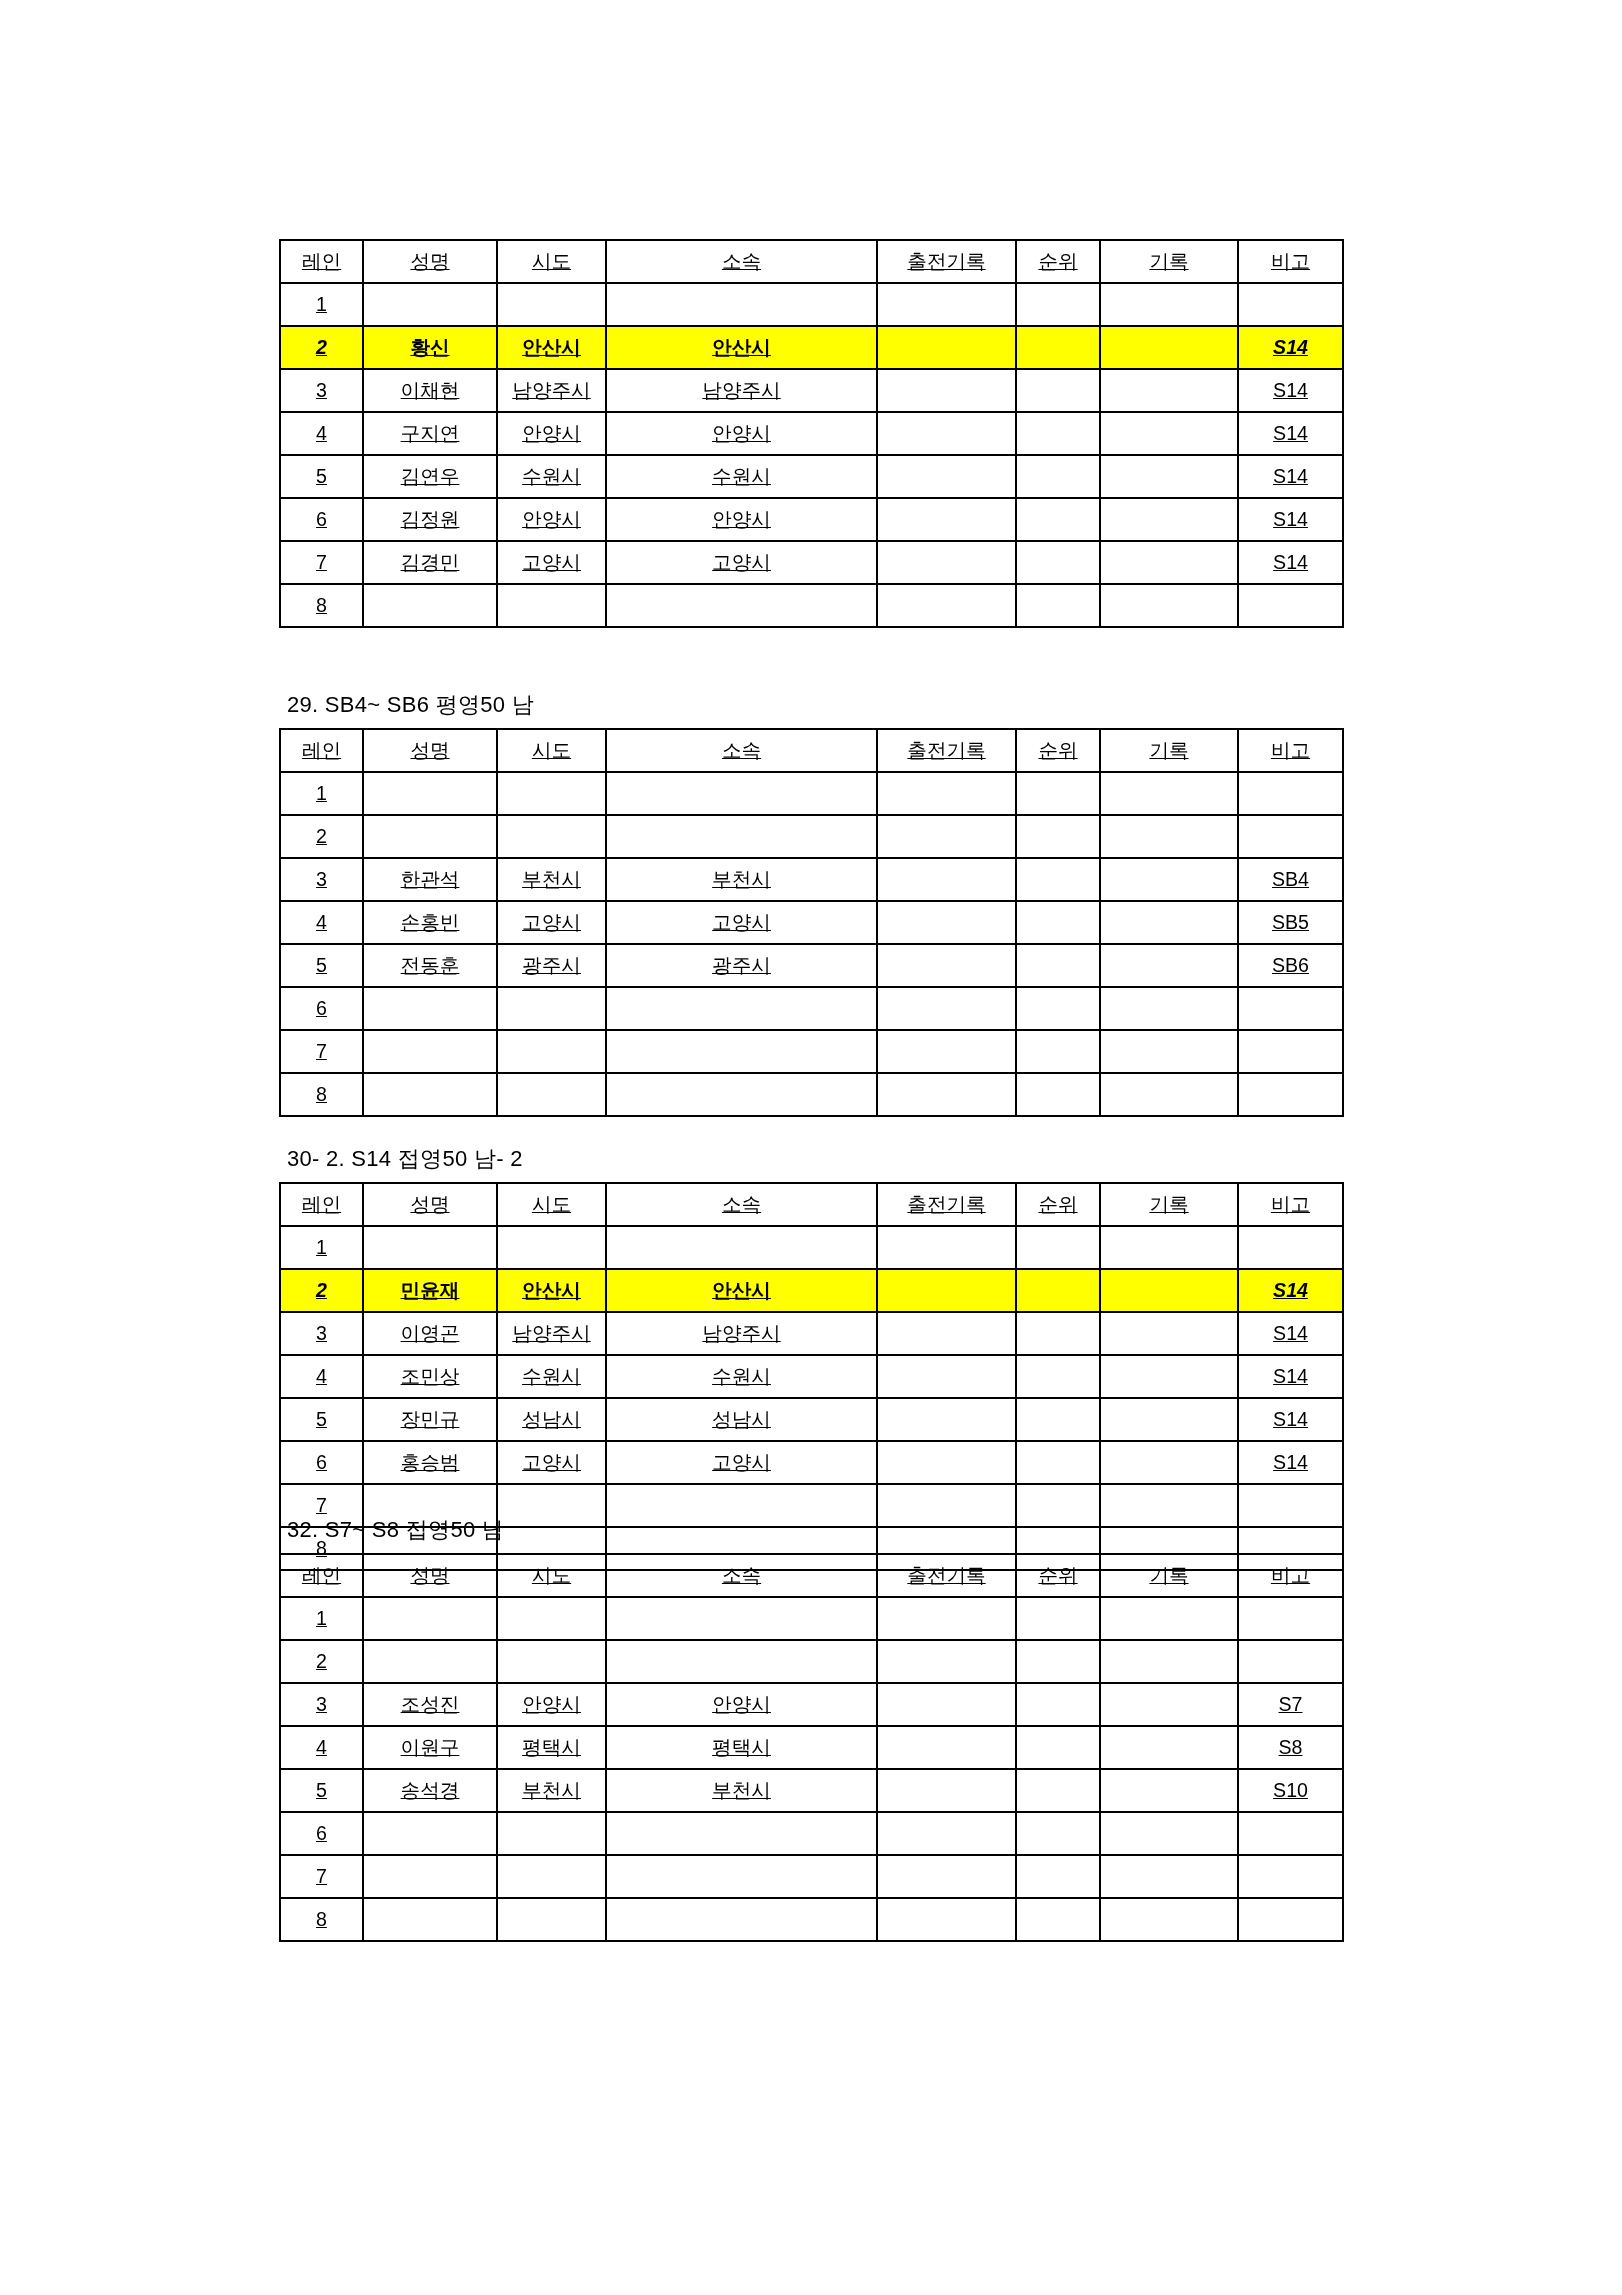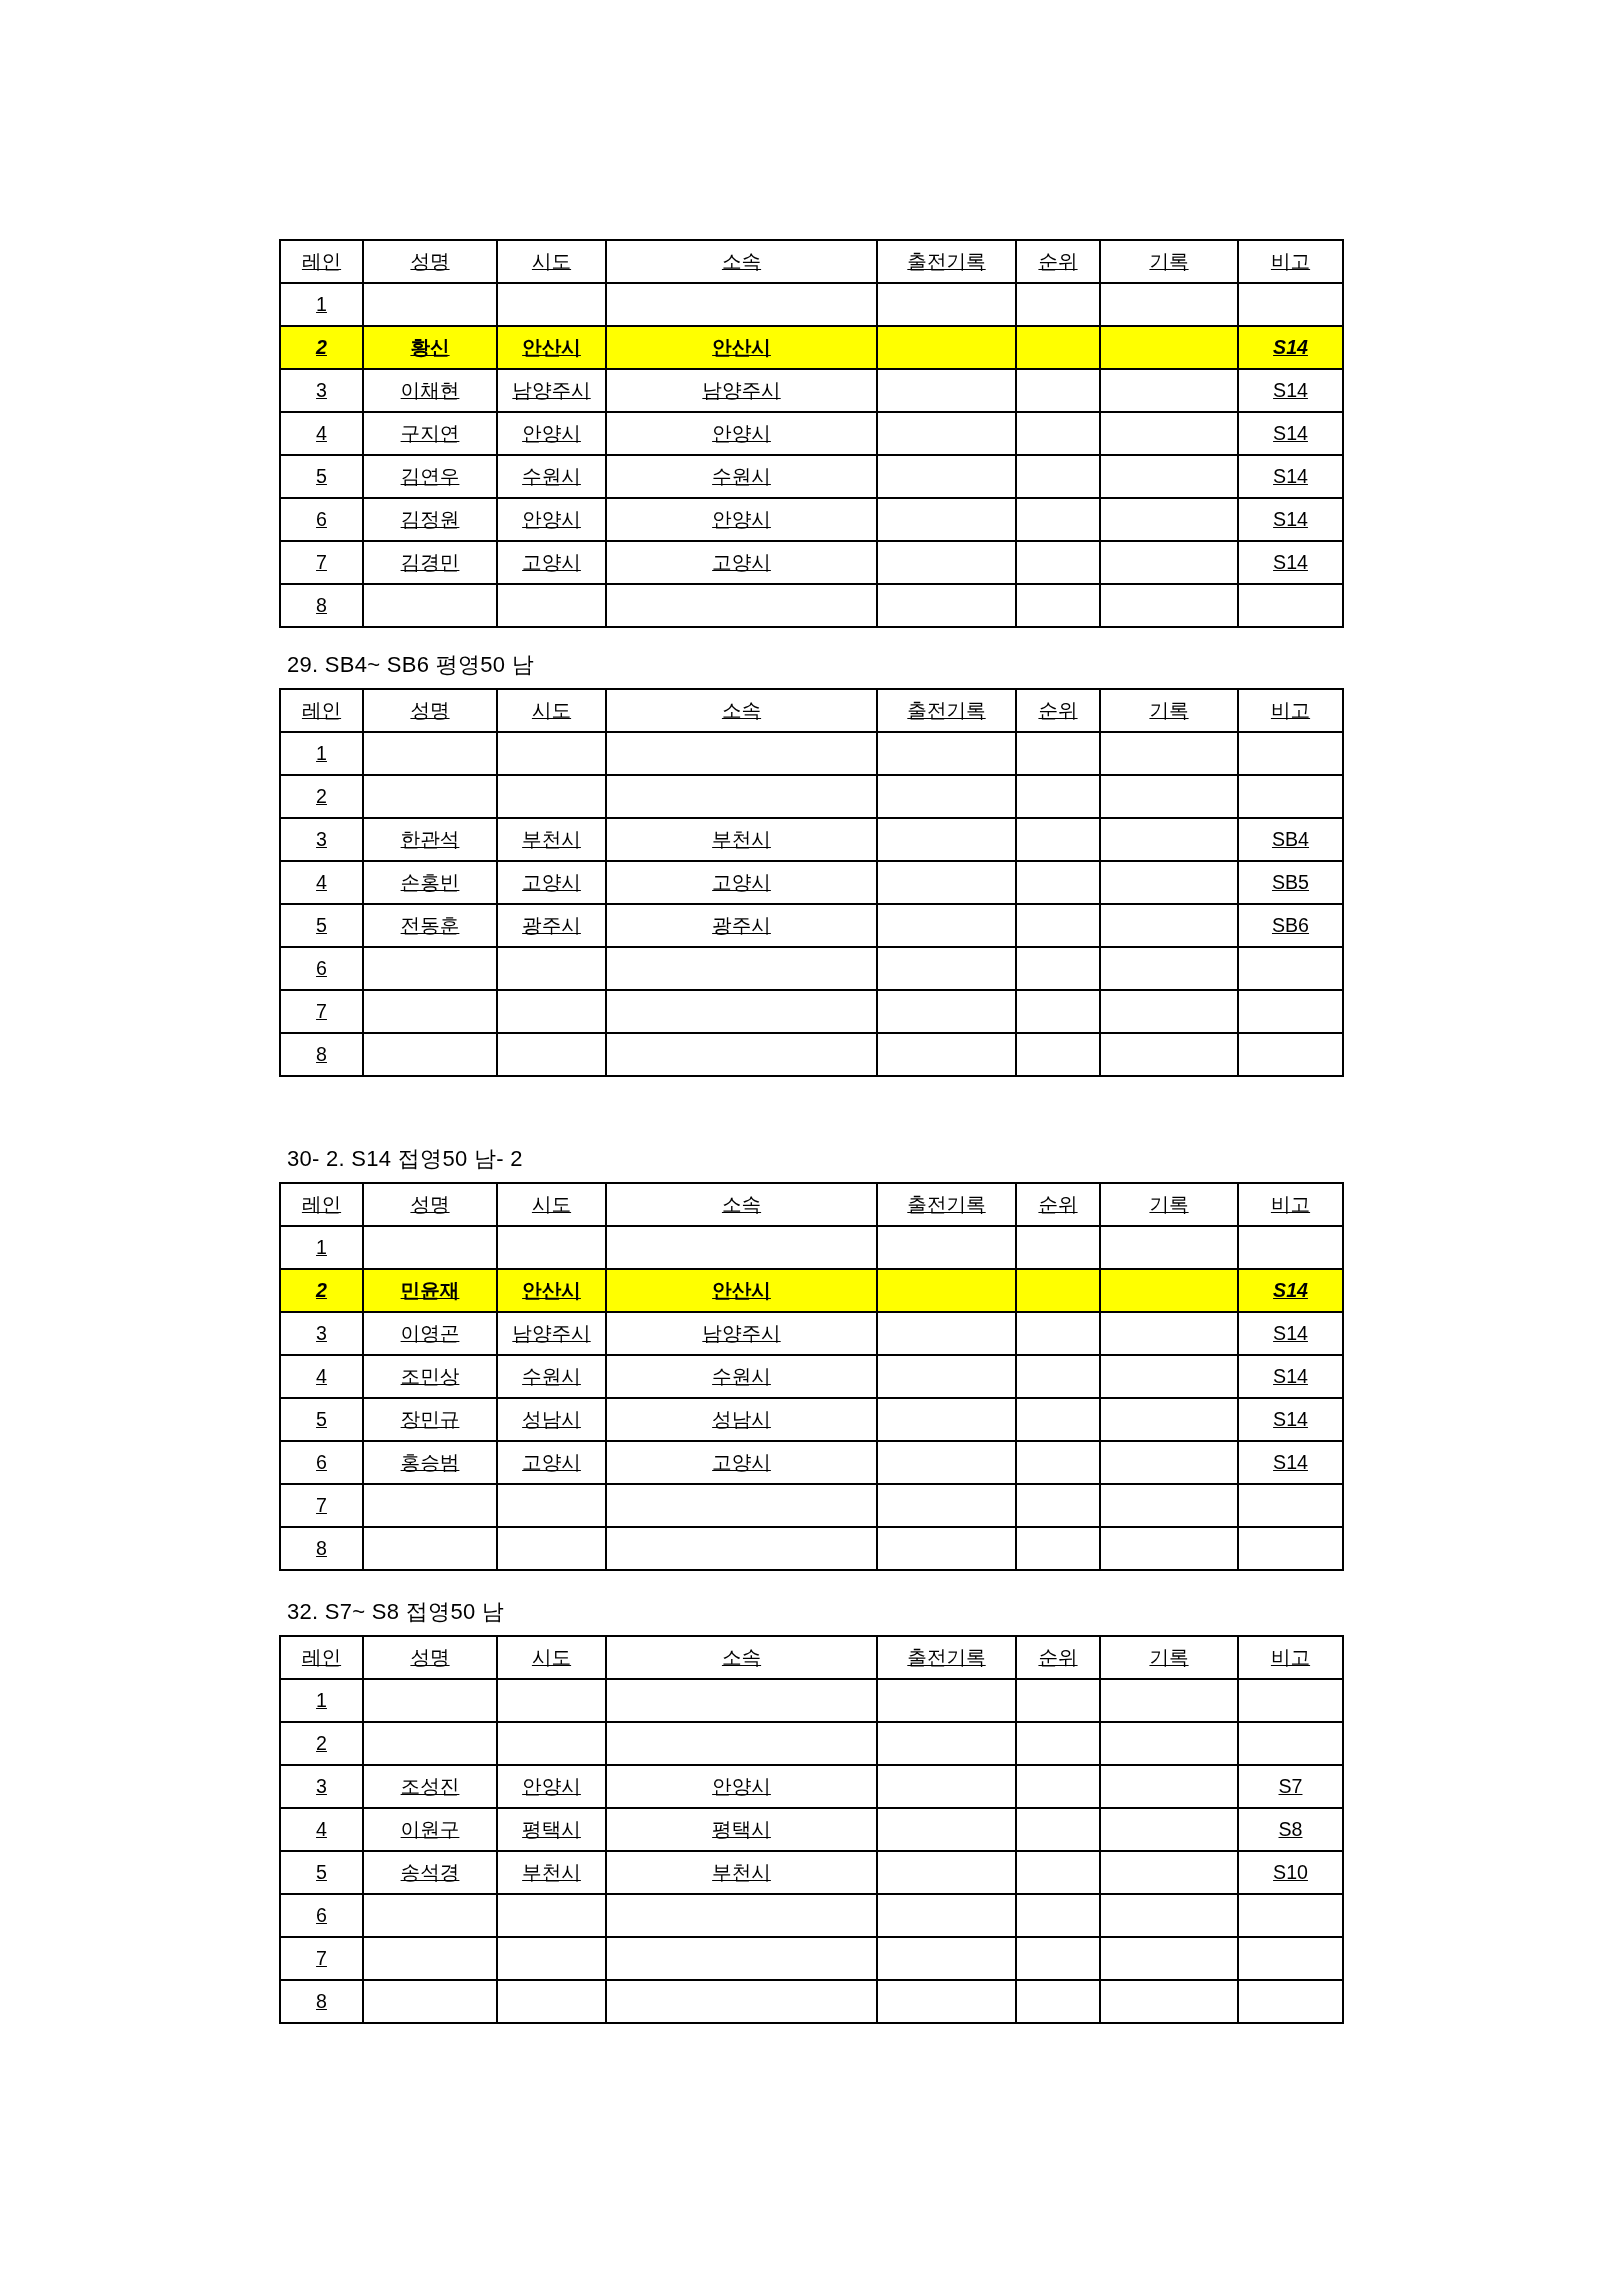--- a/index.html
+++ b/index.html
@@ -149,21 +149,21 @@
           <td class="cell-sido"></td>
           <td class="cell-team"></td>
           <td class="cell-entry-record"></td>
           <td class="cell-rank"></td>
           <td class="cell-record"></td>
           <td class="cell-note"></td>
         </tr>
       </tbody>
     </table>
   </div>
-<div class="section" style="top: 652px;">
+<div class="section" style="top: 692px;">
     <div class="table-title">29. SB4~ SB6 평영50 남</div>
     <table class="heat-table">
       <colgroup>
         <col style="width: 83px;">
         <col style="width: 134px;">
         <col style="width: 109px;">
         <col style="width: 271px;">
         <col style="width: 139px;">
         <col style="width: 84px;">
         <col style="width: 138px;">
@@ -367,21 +367,21 @@
           <td class="cell-sido"></td>
           <td class="cell-team"></td>
           <td class="cell-entry-record"></td>
           <td class="cell-rank"></td>
           <td class="cell-record"></td>
           <td class="cell-note"></td>
         </tr>
       </tbody>
     </table>
   </div>
-<div class="section" style="top: 1599px;">
+<div class="section" style="top: 1517px;">
     <div class="table-title">32. S7~ S8 접영50 남</div>
     <table class="heat-table">
       <colgroup>
         <col style="width: 83px;">
         <col style="width: 134px;">
         <col style="width: 109px;">
         <col style="width: 271px;">
         <col style="width: 139px;">
         <col style="width: 84px;">
         <col style="width: 138px;">

